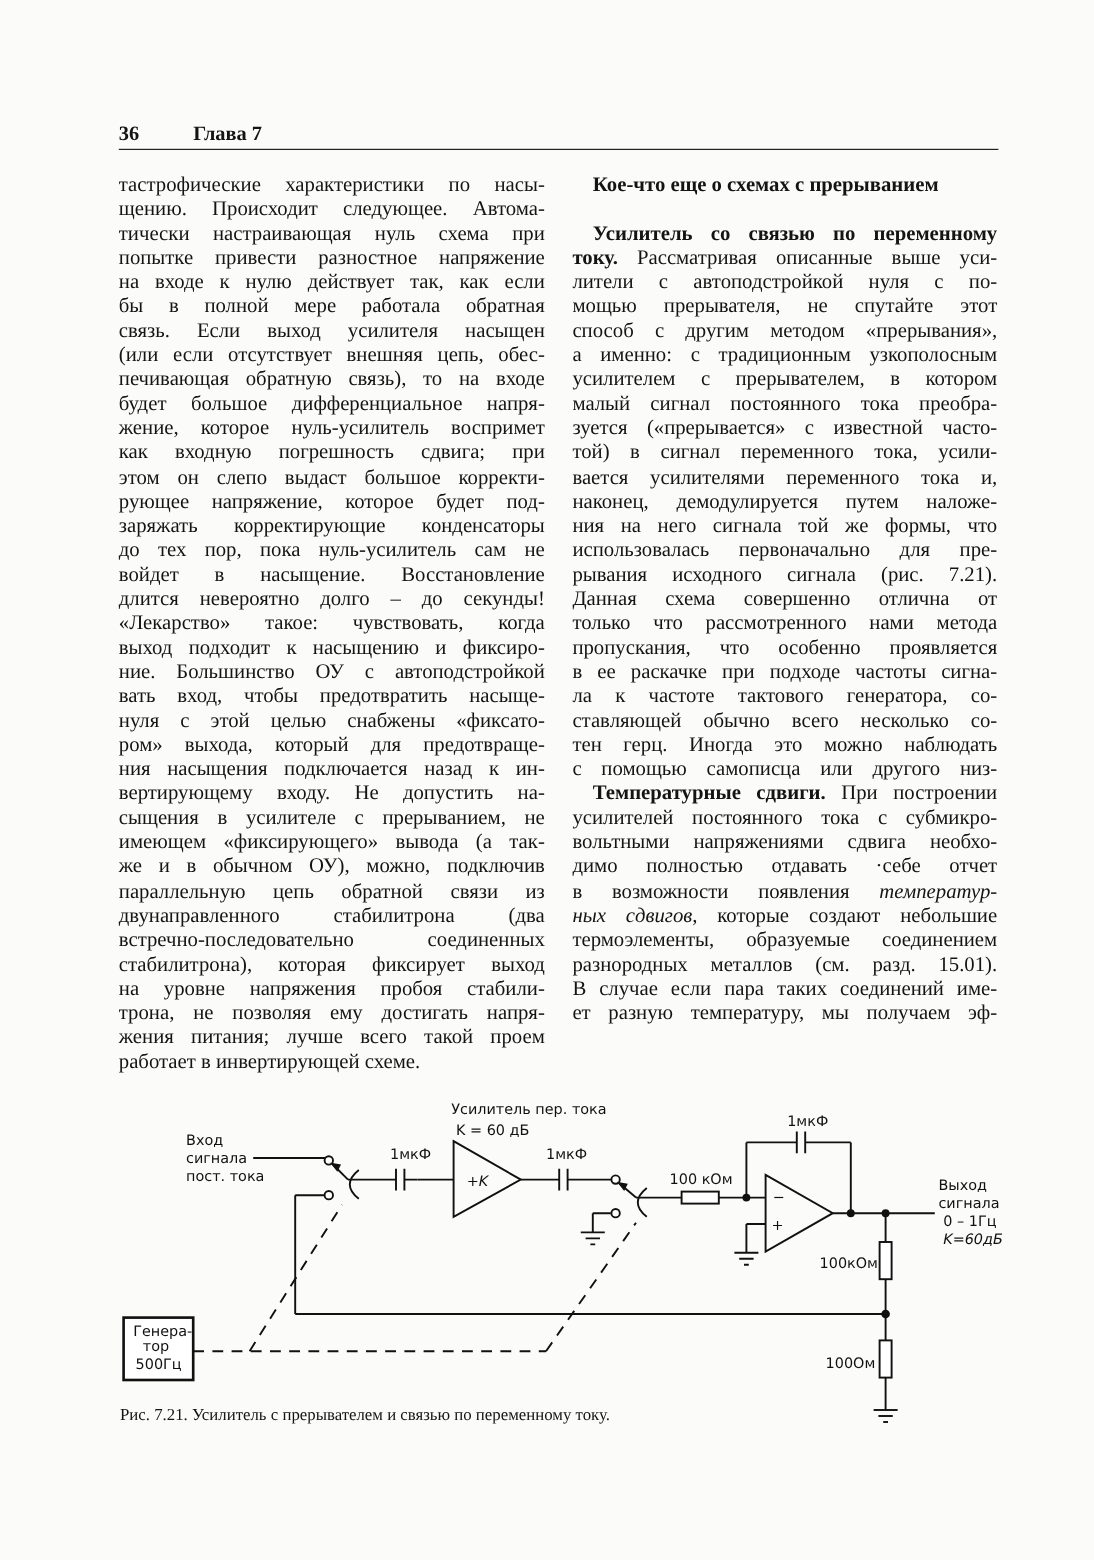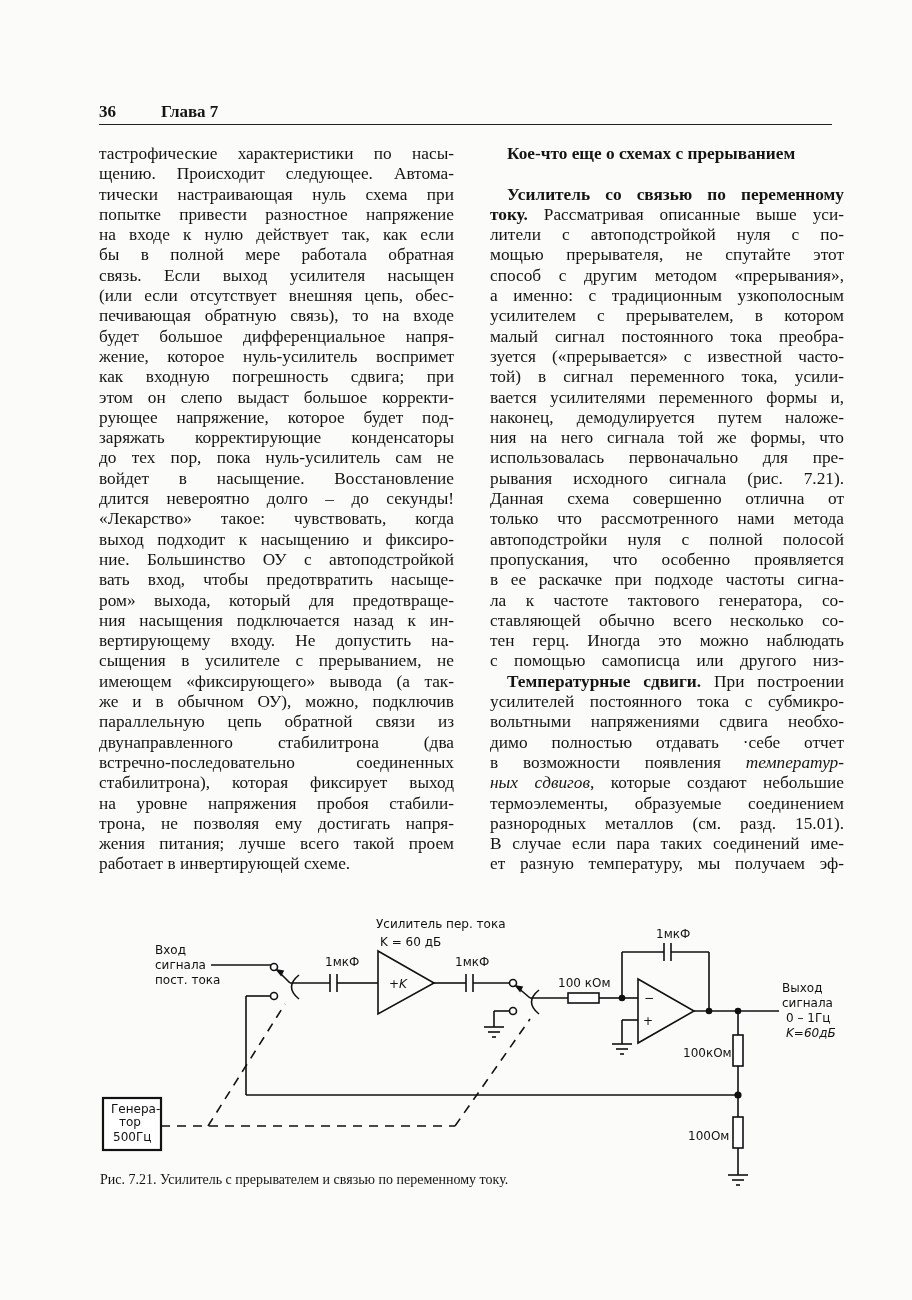--- a/index.html
+++ b/index.html
@@ -3,21 +3,21 @@
   <meta charset="utf-8">
   <style>
     html, body { margin: 0; padding: 0; background: #fbfbf9; }
     body { width: 912px; height: 1300px; position: relative; overflow: hidden; color: #141414; }
     .page { position: absolute; left: 12px; top: 0; width: 912px; height: 1016px; }
     .header { position: absolute; left: 87px; top: 100px; width: 733px; height: 24px; border-bottom: 1.5px solid #222; font-family: "Liberation Serif", serif; font-weight: bold; font-size: 17px; }
     .header .pnum { position: absolute; left: 0; top: 2px; }
     .header .chap { position: absolute; left: 42px; top: 2px; margin-left: 20px; }
     .col { position: absolute; font-family: "Liberation Serif", serif; font-size: 17.3px; line-height: 20.3px; }
     .col-left { left: 87px; top: 144px; width: 355px; }
-    .col-right { left: 465px; top: 144px; width: 354px; margin-left: 13px; }
+    .col-right { left: 465px; top: 144px; width: 354px; }
     .line { display: block; white-space: nowrap; text-align: justify; text-align-last: justify; height: 20.3px; overflow: visible; }
     .line.last { text-align-last: left; }
     .line.indent { padding-left: 17px; }
     .b { font-weight: bold; font-family: Liberation Serif, serif; }
     .i { font-style: italic; }
     .section-title { font-weight: bold; padding-left: 17px; text-align-last: left; }
     .gap { display: block; height: 20.3px; }
     .diagram { position: absolute; left: 80px; top: 910px; width: 760px; height: 290px; }
     .caption { position: absolute; left: 88px; top: 1172px; font-family: "Liberation Serif", serif; font-size: 14px; white-space: nowrap; }
     svg text { font-family: "DejaVu Sans", sans-serif; font-size: 12px; fill: #111; }
@@ -48,20 +48,21 @@
       <span class="line">этом он слепо выдаст большое корректи-</span>
       <span class="line">рующее напряжение, которое будет под-</span>
       <span class="line">заряжать корректирующие конденсаторы</span>
       <span class="line">до тех пор, пока нуль-усилитель сам не</span>
       <span class="line">войдет в насыщение. Восстановление</span>
       <span class="line">длится невероятно долго – до секунды!</span>
       <span class="line">«Лекарство» такое: чувствовать, когда</span>
       <span class="line">выход подходит к насыщению и фиксиро-</span>
       <span class="line">ние. Большинство ОУ с автоподстройкой</span>
       <span class="line">вать вход, чтобы предотвратить насыще-</span>
+      <span class="line">нуля с этой целью снабжены «фиксато-</span>
       <span class="line">ром» выхода, который для предотвраще-</span>
       <span class="line">ния насыщения подключается назад к ин-</span>
       <span class="line">вертирующему входу. Не допустить на-</span>
       <span class="line">сыщения в усилителе с прерыванием, не</span>
       <span class="line">имеющем «фиксирующего» вывода (а так-</span>
       <span class="line">же и в обычном ОУ), можно, подключив</span>
       <span class="line">параллельную цепь обратной связи из</span>
       <span class="line">двунаправленного стабилитрона (два</span>
       <span class="line">встречно-последовательно соединенных</span>
       <span class="line">стабилитрона), которая фиксирует выход</span>
@@ -78,28 +79,27 @@
     <span class="line"><span class="b">току.</span><span> Рассматривая описанные выше уси-</span></span>
     <div id="para1">
         <span class="line">лители с автоподстройкой нуля с по-</span>
         <span class="line">мощью прерывателя, не спутайте этот</span>
         <span class="line">способ с другим методом «прерывания»,</span>
         <span class="line">а именно: с традиционным узкополосным</span>
         <span class="line">усилителем с прерывателем, в котором</span>
         <span class="line">малый сигнал постоянного тока преобра-</span>
         <span class="line">зуется («прерывается» с известной часто-</span>
         <span class="line">той) в сигнал переменного тока, усили-</span>
-        <span class="line">вается усилителями переменного формы и,</span>
+        <span class="line">вается усилителями переменного тока и,</span>
         <span class="line">наконец, демодулируется путем наложе-</span>
         <span class="line">ния на него сигнала той же формы, что</span>
         <span class="line">использовалась первоначально для пре-</span>
         <span class="line">рывания исходного сигнала (рис. 7.21).</span>
         <span class="line">Данная схема совершенно отлична от</span>
         <span class="line">только что рассмотренного нами метода</span>
-        <span class="line">автоподстройки нуля с полной полосой</span>
         <span class="line">пропускания, что особенно проявляется</span>
         <span class="line">в ее раскачке при подходе частоты сигна-</span>
         <span class="line">ла к частоте тактового генератора, со-</span>
         <span class="line">ставляющей обычно всего несколько со-</span>
         <span class="line">тен герц. Иногда это можно наблюдать</span>
         <span class="line">с помощью самописца или другого низ-</span>
       </div>
     <span class="line indent"><span class="b">Температурные сдвиги.</span><span> При построении</span></span>
     <div id="para2a">
         <span class="line">усилителей постоянного тока с субмикро-</span>

